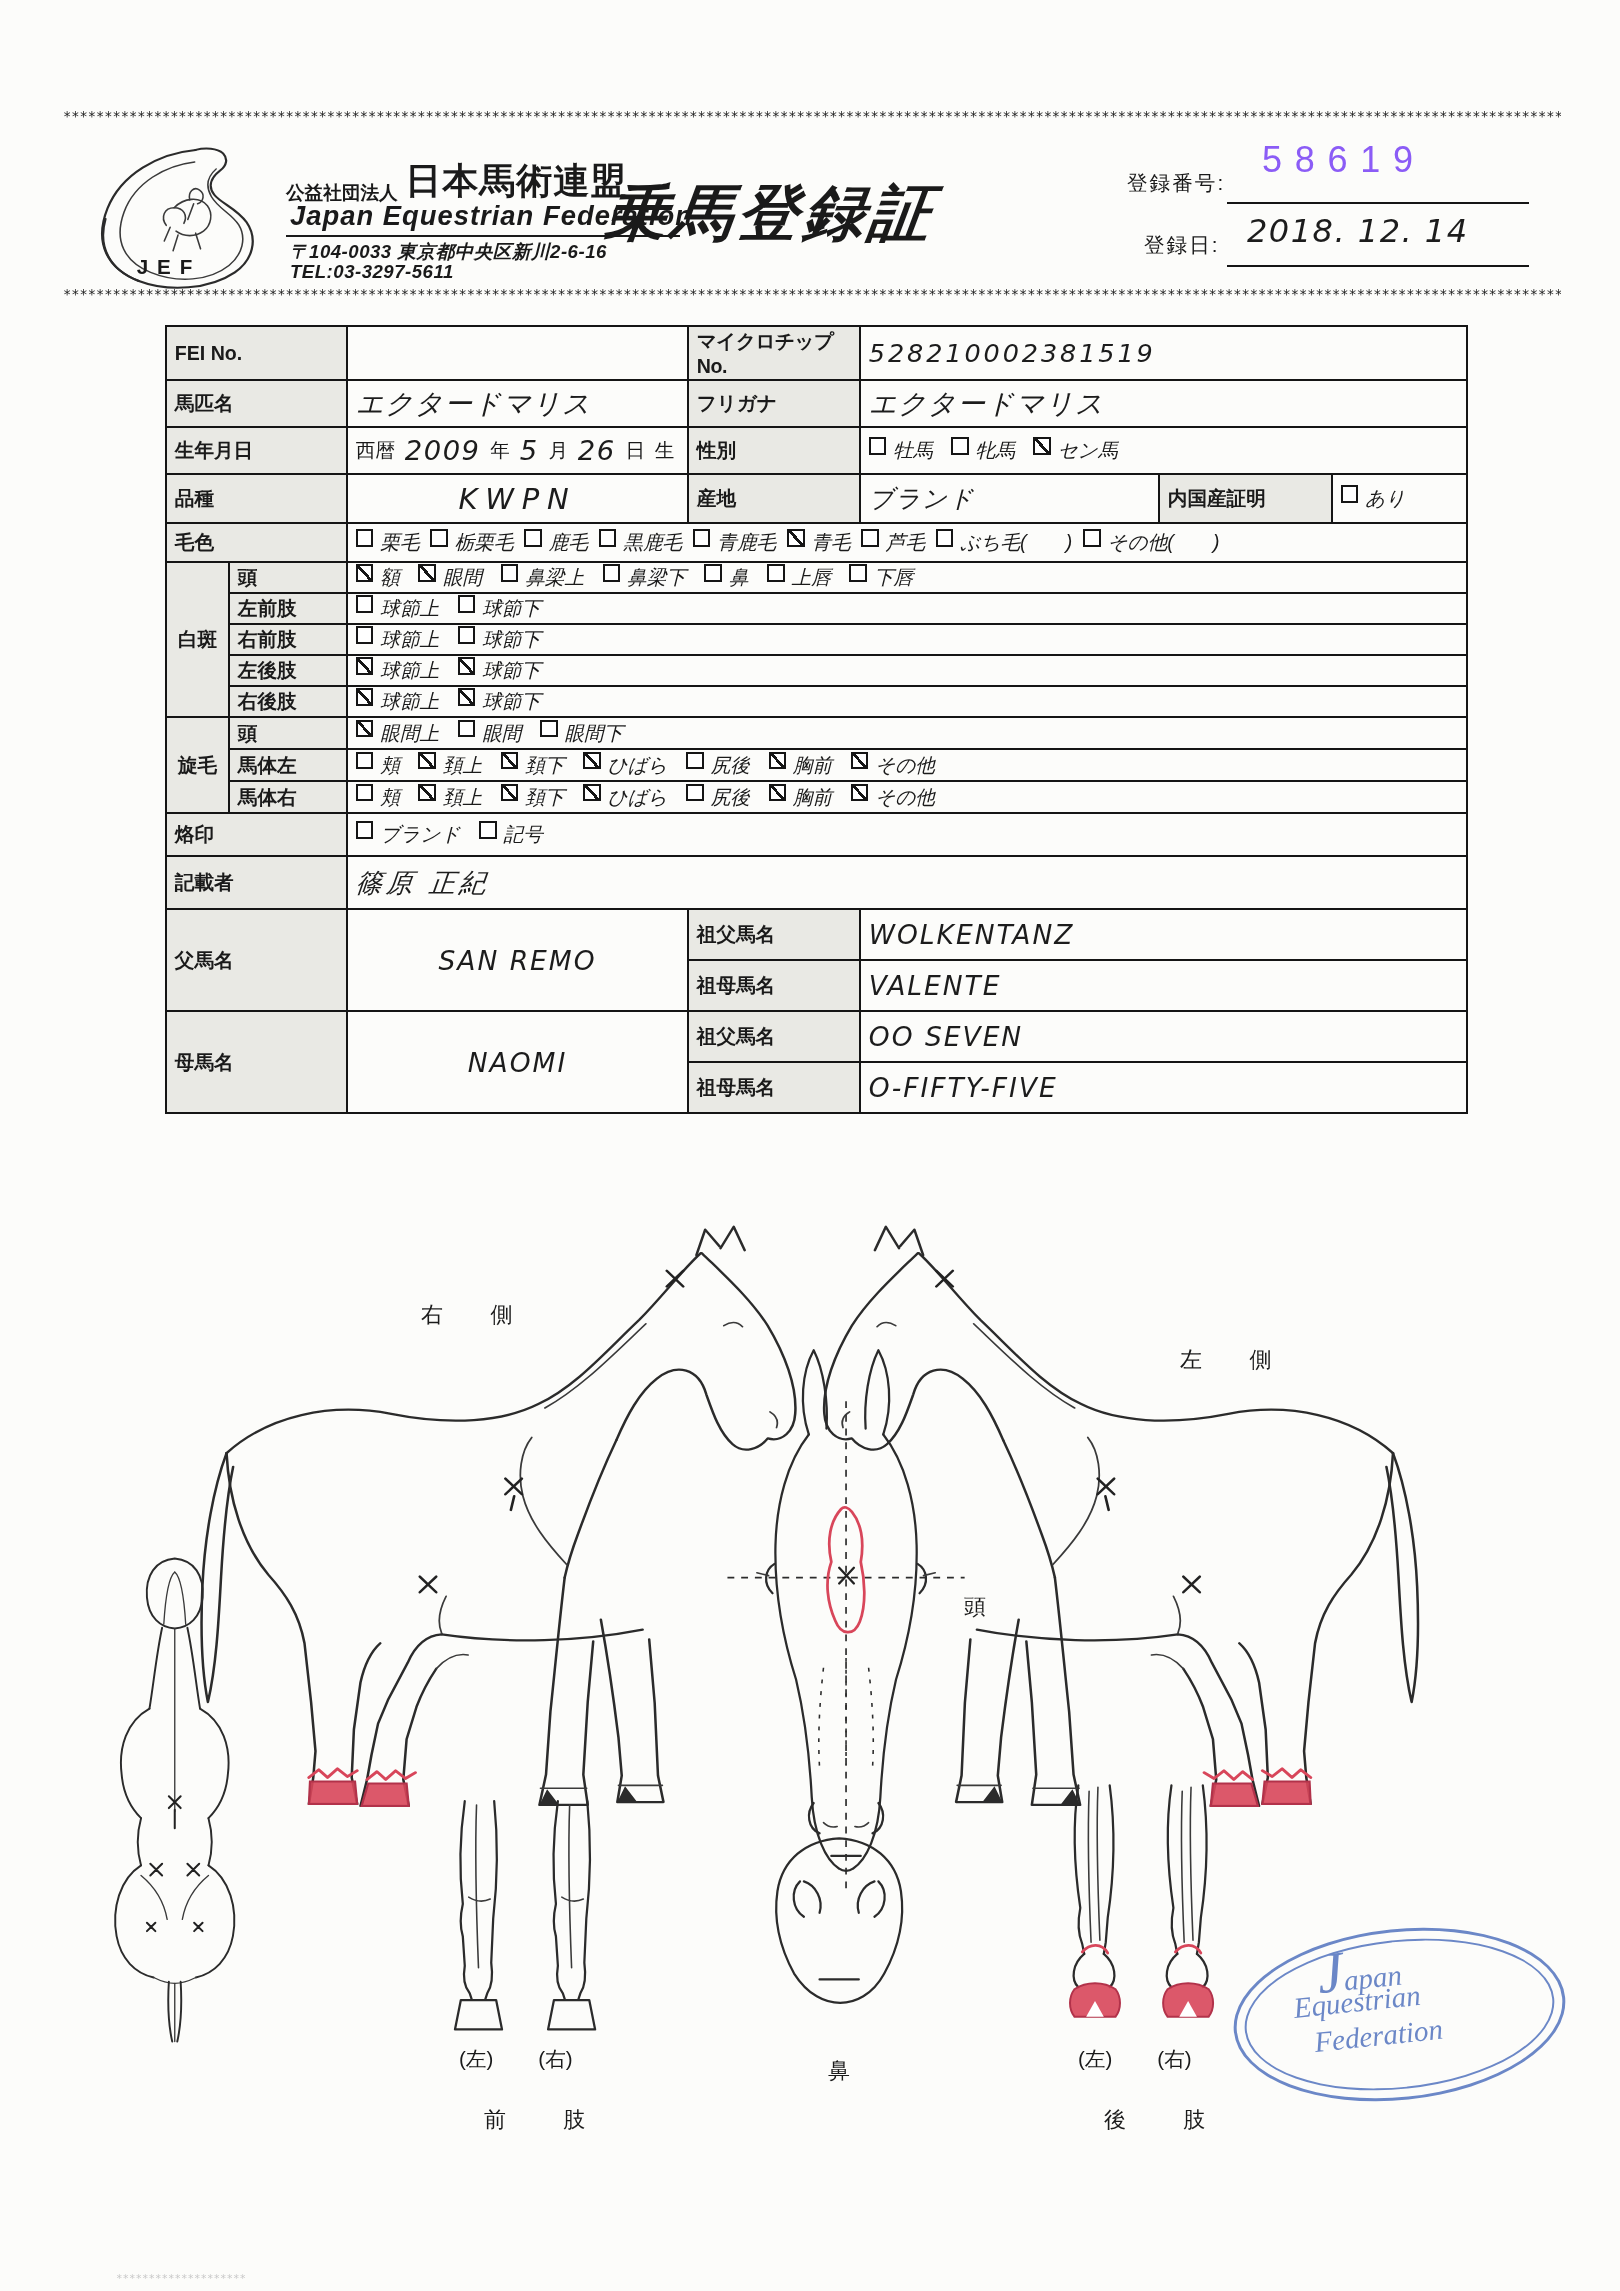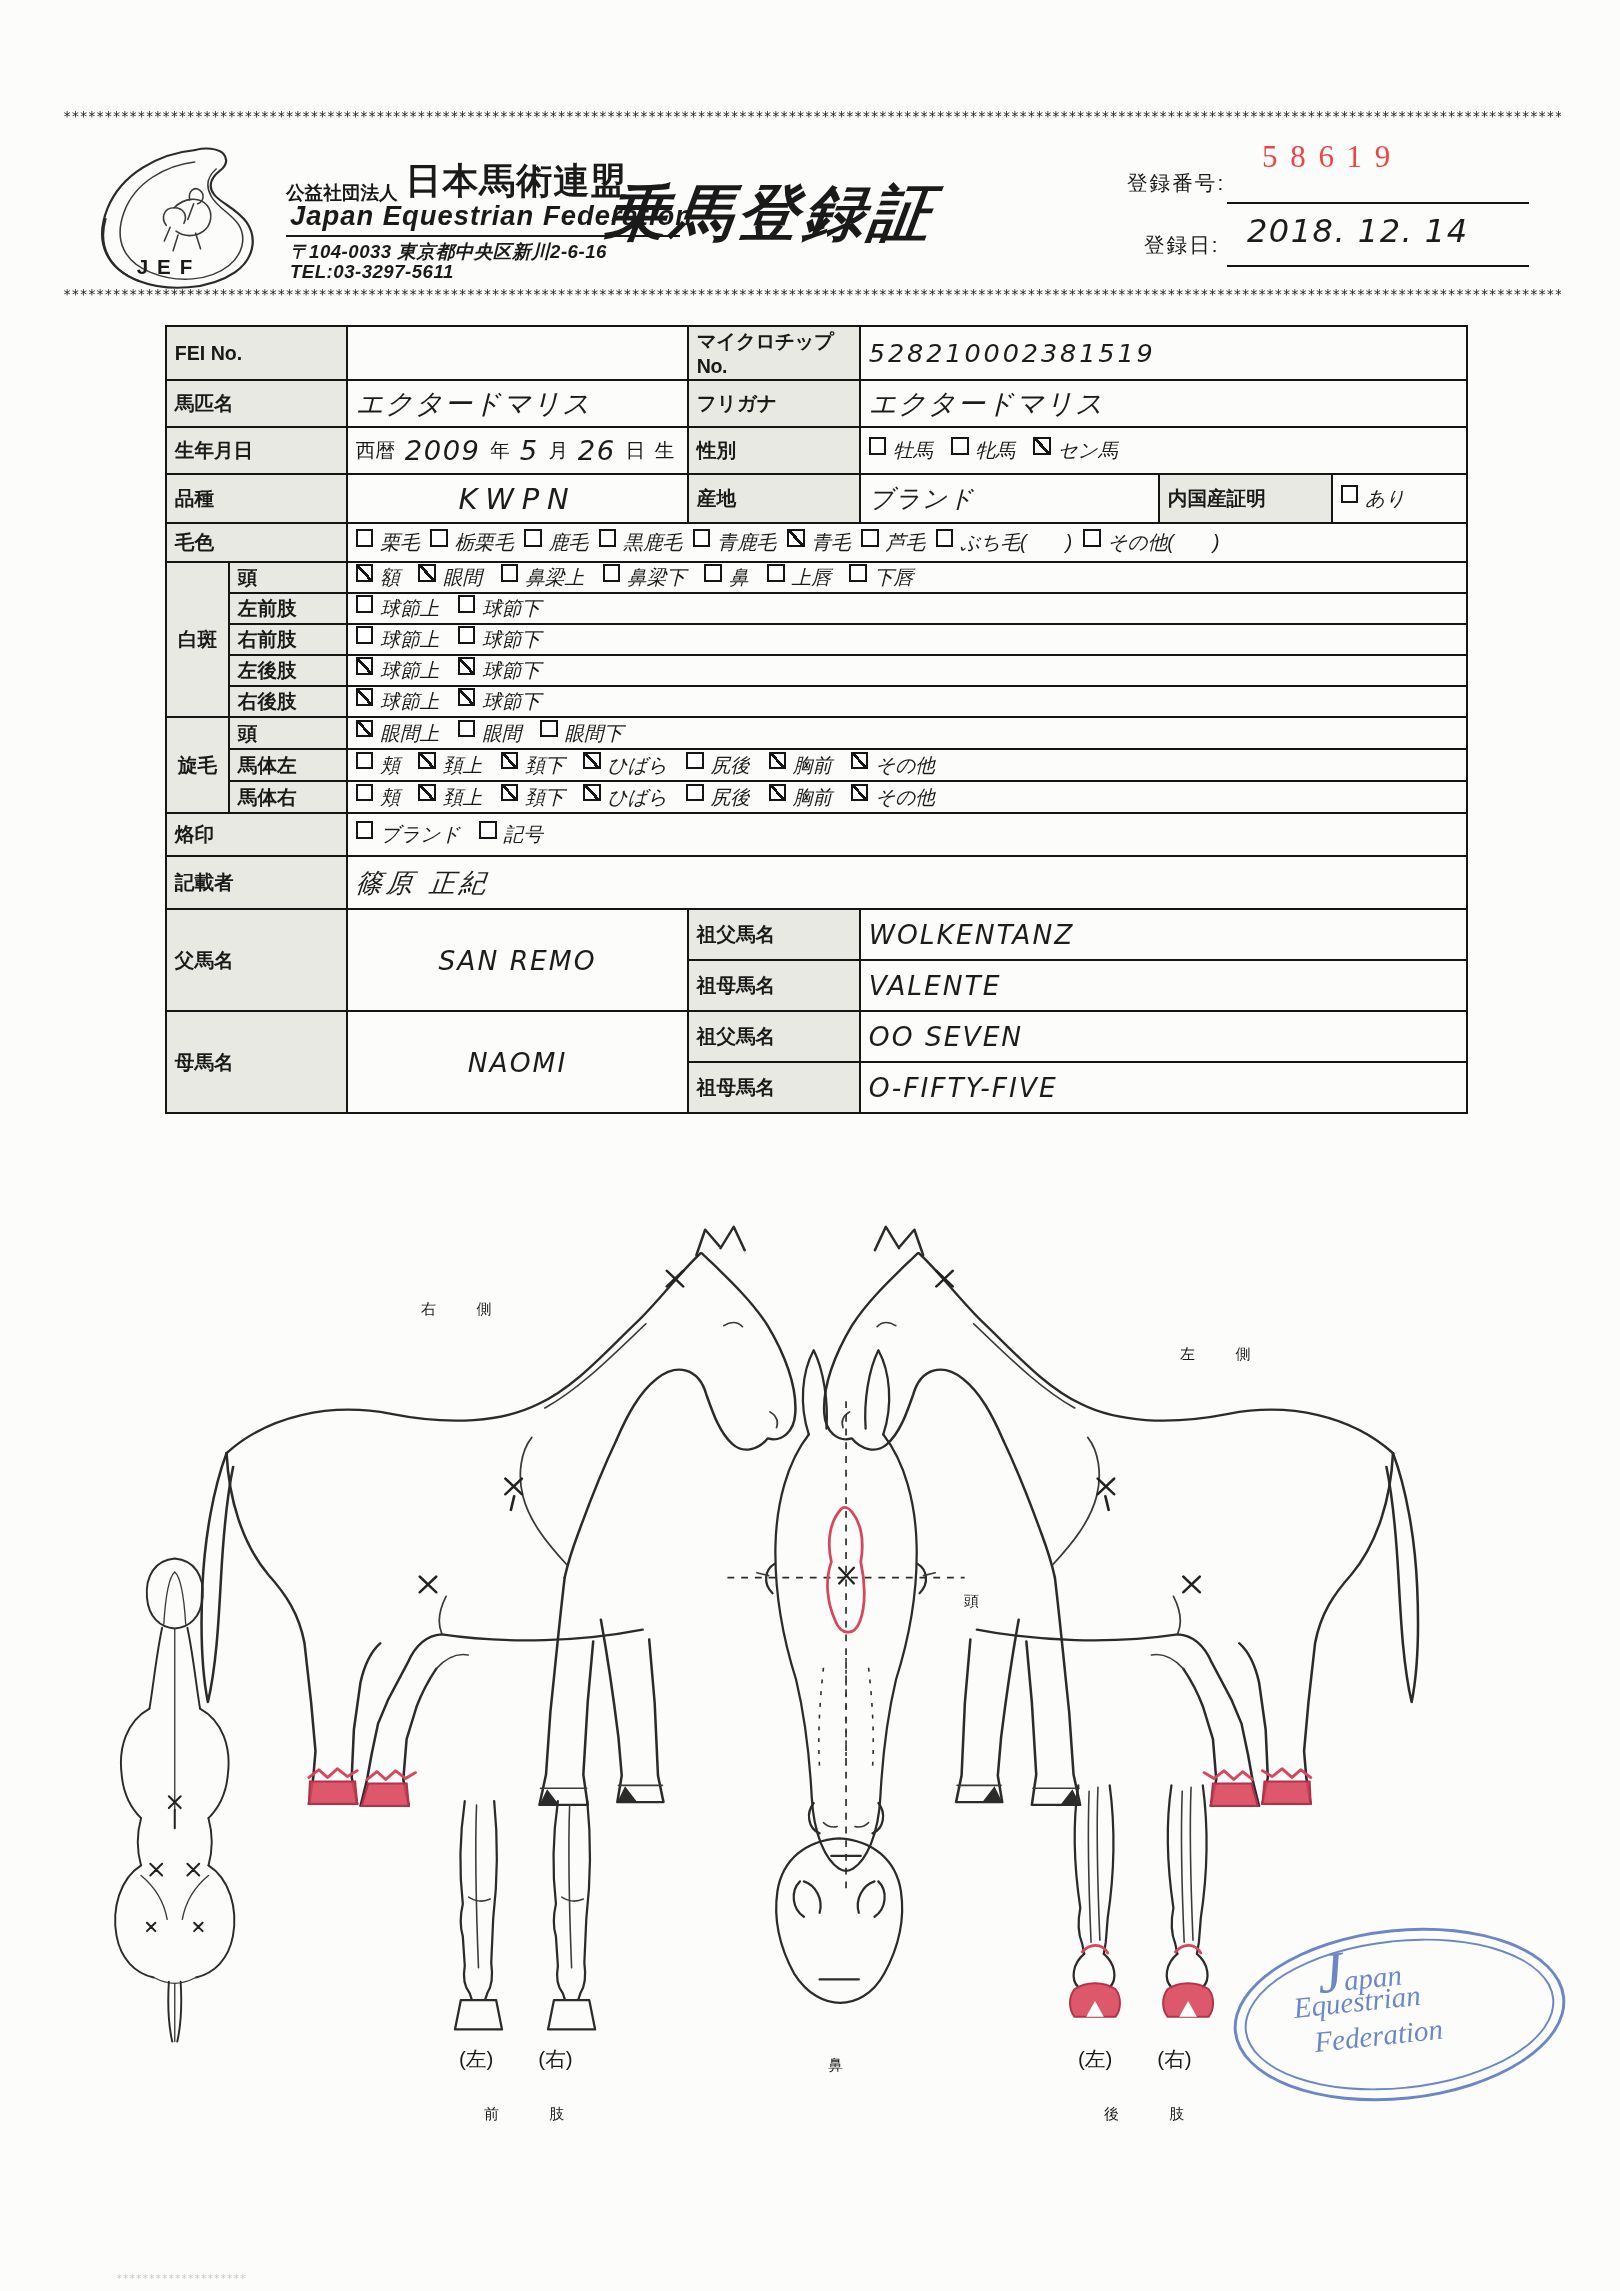--- a/index.html
+++ b/index.html
@@ -21,22 +21,22 @@
   .org-name { font-size:36px; font-weight:800; letter-spacing:1px; }
   .org-en   { font-size:27.4px; font-style:italic; font-weight:600; letter-spacing:1px; }
   .org-rule { width:394px; border-top:2.9px solid var(--ink); }
   .org-addr, .org-tel { font-size:18.6px; font-style:italic; font-weight:700; letter-spacing:0.5px; }
   .doc-title {
     font-size:61px; font-weight:800; font-style:italic; letter-spacing:4.9px;
     transform:skewX(-7deg); white-space:nowrap;
   }
   .reg-label { font-size:20.6px; letter-spacing:2px;margin-left:27px; }
   .reg-no {
-    font-family:Liberation Serif, serif; font-size:31px; letter-spacing:12.7px;
-    color:#ef4444;
+    font-family:Liberation Sans, sans-serif; font-size:36px; letter-spacing:12.7px;
+    color:#8b5cf6;
   }
   .reg-date { font-size:32px; }
   .uline { border-top:2.9px solid #151515; height:0; }
 
   .hand {
     font-family:"DejaVu Sans", sans-serif; font-style:italic; letter-spacing:1.5px;
     color:#1c1c1c;
   }
 
   
@@ -71,21 +71,21 @@
   .v-rec   { font-size:26.5px; letter-spacing:3.9px; transform:skewX(-6deg); display:inline-block; }
   .birthline { display:flex; align-items:center; gap:9.8px; }
   .birthline .plabel { font-size:19.6px; }
   .birthline .hand { font-size:27.4px; }
 
   
   .brand-box {
     position:absolute; left:116px; top:1174px; width:286px; height:176px;
     border:2.9px solid #151515; font-size:21.6px; padding:9.8px 11.8px; background:transparent;
   }
-  .dg-label { position:absolute; font-size:15px; white-space:nowrap; }
+  .dg-label { position:absolute; font-size:22px; white-space:nowrap; }
   .side-label { letter-spacing:12.7px; }
   .limb-label { letter-spacing:17.6px; }
   .paren-pair { display:flex; gap:45px; font-size:20.6px; }
   svg.diagram { position:absolute; left:59px; top:1161px; }
   .ln   { stroke:#2b2b2b; stroke-width:2.3; fill:none; stroke-linecap:round; stroke-linejoin:round; }
   .lnthin { stroke:#3a3a3a; stroke-width:1.6; fill:none; stroke-linecap:round; }
   .dash { stroke:#2b2b2b; stroke-width:1.7; fill:none; stroke-dasharray:7 7; }
   .dots { stroke:#2b2b2b; stroke-width:1.6; fill:none; stroke-dasharray:4 8; }
   .xmk  { stroke:#222; stroke-width:2.4; fill:none; stroke-linecap:round; }
   .redln { stroke:var(--red); stroke-width:2.8; fill:none; stroke-linecap:round; stroke-linejoin:round; }

